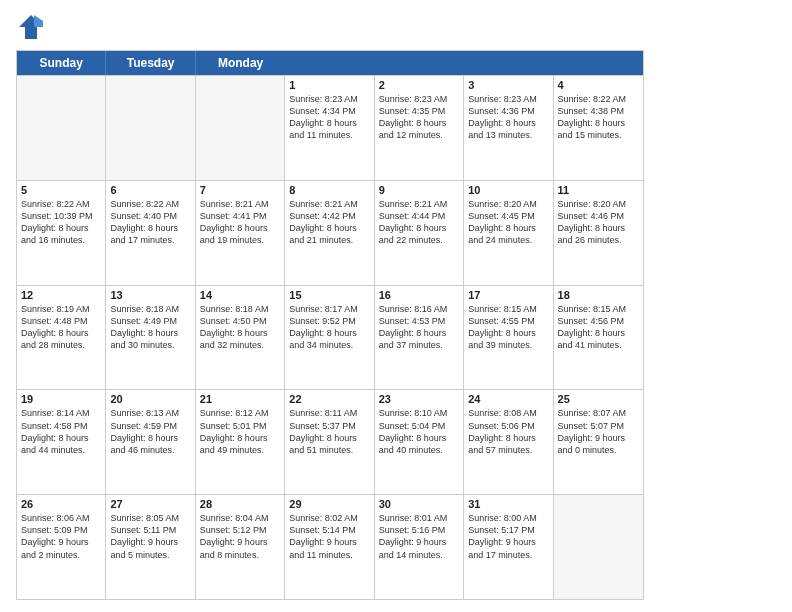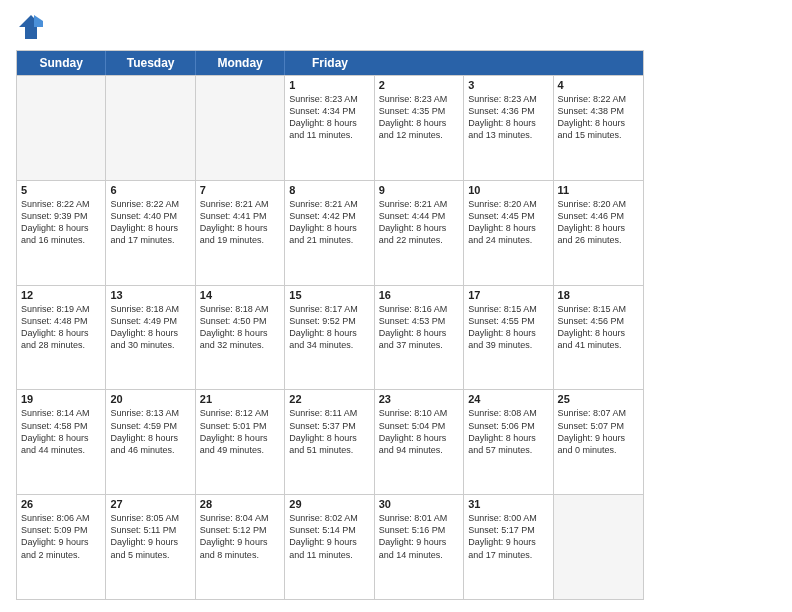--- a/index.html
+++ b/index.html
@@ -117,21 +117,20 @@
       <div class="month-title"></div>
       <div class="location"></div>
     </div>
   </div>
 
   <div class="calendar">
     <div class="cal-header-row">
     <div class="cal-header-cell">Sunday</div>
         <div class="cal-header-cell">Tuesday</div>
         <div class="cal-header-cell">Monday</div>
-        <div class="cal-header-cell">Friday</div>
       </div>
     <div class="cal-body">
     <div class="cal-row">
           <div class="cal-cell empty"></div>
           <div class="cal-cell empty"></div>
           <div class="cal-cell empty"></div>
           <div class="cal-cell">
             <div class="day-num">1</div>
             <div class="cell-line">Sunrise: 8:23 AM</div>
             <div class="cell-line">Sunset: 4:34 PM</div>
@@ -157,21 +156,21 @@
             <div class="cell-line">Sunrise: 8:22 AM</div>
             <div class="cell-line">Sunset: 4:38 PM</div>
             <div class="cell-line">Daylight: 8 hours</div>
             <div class="cell-line">and 15 minutes.</div>
           </div>
         </div>
         <div class="cal-row">
           <div class="cal-cell">
             <div class="day-num">5</div>
             <div class="cell-line">Sunrise: 8:22 AM</div>
-            <div class="cell-line">Sunset: 9:39 PM</div>
+            <div class="cell-line">Sunset: 10:39 PM</div>
             <div class="cell-line">Daylight: 8 hours</div>
             <div class="cell-line">and 16 minutes.</div>
           </div>
           <div class="cal-cell">
             <div class="day-num">6</div>
             <div class="cell-line">Sunrise: 8:22 AM</div>
             <div class="cell-line">Sunset: 4:40 PM</div>
             <div class="cell-line">Daylight: 8 hours</div>
             <div class="cell-line">and 17 minutes.</div>
           </div>
@@ -289,21 +288,21 @@
             <div class="cell-line">Sunrise: 8:11 AM</div>
             <div class="cell-line">Sunset: 5:37 PM</div>
             <div class="cell-line">Daylight: 8 hours</div>
             <div class="cell-line">and 51 minutes.</div>
           </div>
           <div class="cal-cell">
             <div class="day-num">23</div>
             <div class="cell-line">Sunrise: 8:10 AM</div>
             <div class="cell-line">Sunset: 5:04 PM</div>
             <div class="cell-line">Daylight: 8 hours</div>
-            <div class="cell-line">and 94 minutes.</div>
+            <div class="cell-line">and 40 minutes.</div>
           </div>
           <div class="cal-cell">
             <div class="day-num">24</div>
             <div class="cell-line">Sunrise: 8:08 AM</div>
             <div class="cell-line">Sunset: 5:06 PM</div>
             <div class="cell-line">Daylight: 8 hours</div>
             <div class="cell-line">and 57 minutes.</div>
           </div>
           <div class="cal-cell">
             <div class="day-num">25</div>

